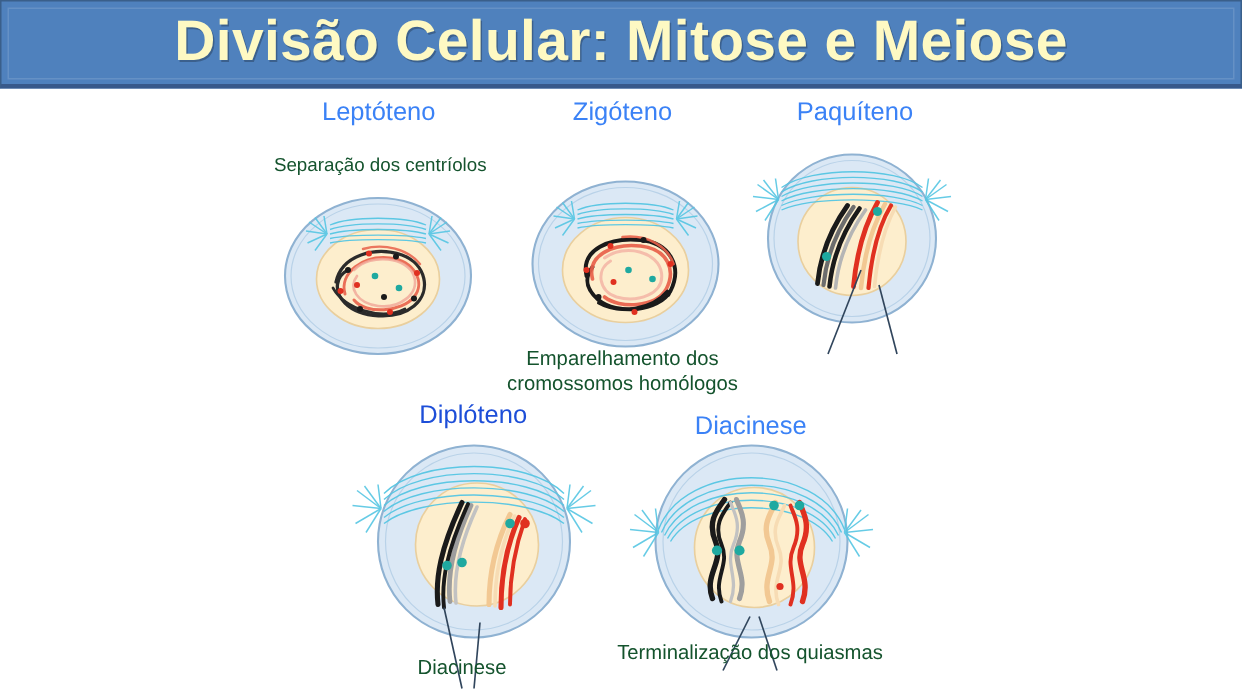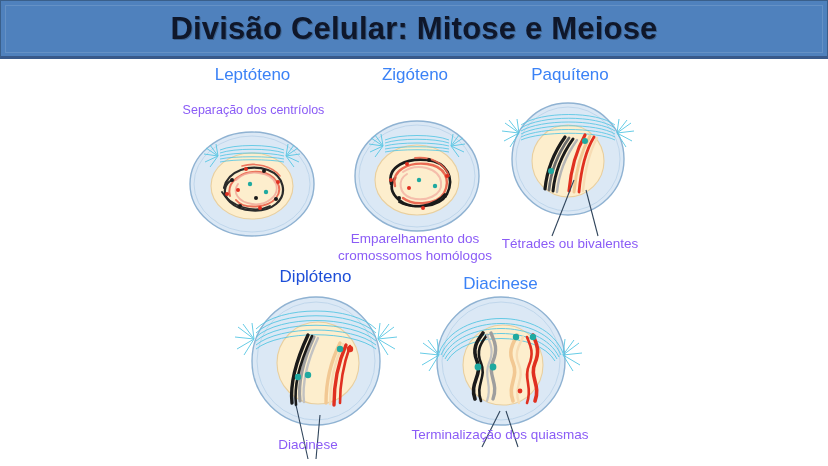--- a/index.html
+++ b/index.html
@@ -32,22 +32,22 @@
     justify-content: center;
   }
   #title-bar::after {
     content: "";
     position: absolute;
     left: 4px; top: 4px; right: 4px; bottom: 3px;
     border: 1px solid rgba(255,255,255,0.13);
     pointer-events: none;
   }
   #title-text {
-    color: #0f172a;
-    font-size: 31px;
+    color: #fef9c3;
+    font-size: 38px;
     font-weight: bold;
     letter-spacing: 0.2px;
     text-shadow: 1px 1px 0 rgba(0,0,0,0.25);
     white-space: nowrap;
   }
 
   
   #stage {
     position: absolute;
     left: 0;
@@ -64,21 +64,21 @@
     font-size: 17px;
     color: #3b82f6;
     white-space: nowrap;
     text-align: center;
   }
   .phase-label.red { color: #1d4ed8; }
 
   .caption {
     position: absolute;
     font-size: 13.5px;
-    color: #8b5cf6;
+    color: #14532d;
     white-space: nowrap;
     text-align: center;
     line-height: 1.25;
   }
   .caption.small { font-size: 12.5px; }
 
   .cellwrap {
     position: absolute;
   }
   .cellwrap svg { display: block; }
@@ -263,21 +263,20 @@
           <circle cx="92" cy="44" r="3" fill="#1fa9a0"></circle>
         </g>
       </svg>
     </div>
 
     <svg style="position:absolute; left:0; top:115px;" width="160" height="75" viewBox="0 0 160 75">
       <line x1="62" y1="62" x2="84" y2="6" stroke="#30455c" stroke-width="1.1"></line>
       <line x1="108" y1="62" x2="96" y2="16" stroke="#30455c" stroke-width="1.1"></line>
     </svg>
 
-    <div class="caption" style="left:-15px; top:177px; width:190px;">Tétrades ou bivalentes</div>
   </div>
 
   <div class="phase" style="left:228px; top:200px; width:175px; height:205px;">
     <div class="phase-label red" style="left:0; top:8px; width:175px;">Diplóteno</div>
 
     <div class="cellwrap" style="left:2px; top:32px;">
       <svg width="175" height="165" viewBox="0 0 175 165">
         <circle cx="86" cy="70" r="64" fill="#dbe8f5" stroke="#8fb2d2" stroke-width="1.4"></circle>
         <circle cx="86" cy="70" r="59" fill="none" stroke="#b9d2e8" stroke-width="0.8"></circle>
         <circle cx="88" cy="72" r="41" fill="#fdeecd" stroke="#e9cf9e" stroke-width="1.1"></circle>

